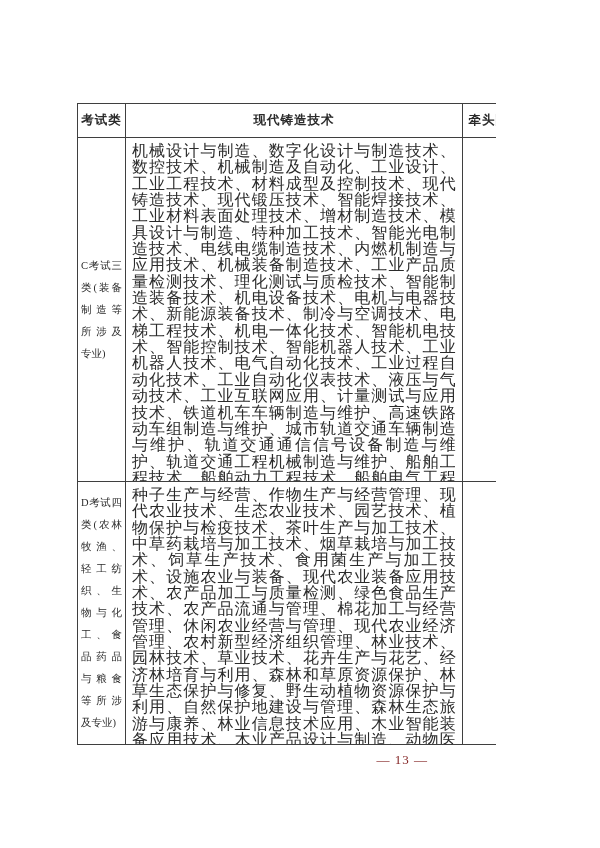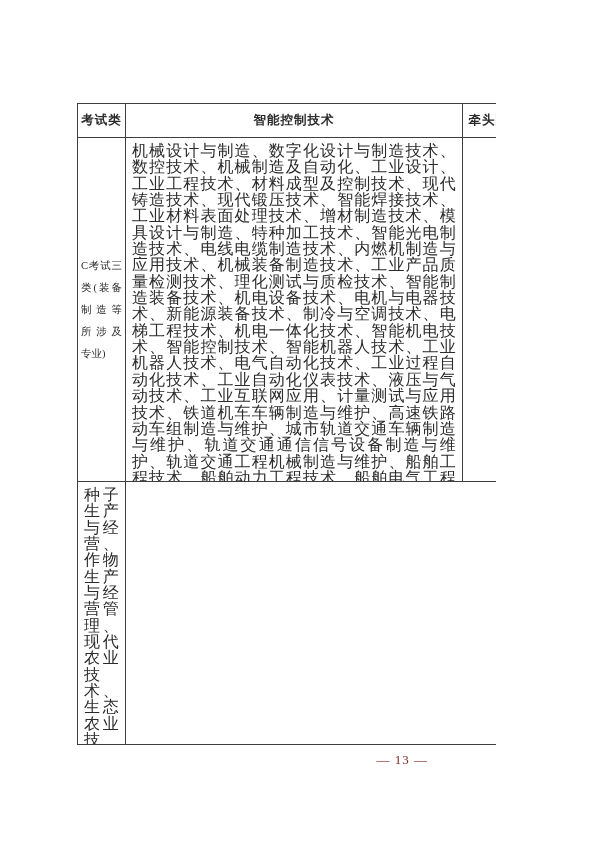--- a/index.html
+++ b/index.html
@@ -84,30 +84,33 @@
   }
 </style>
 </head>
 <body>
 
 <div class="page">
 
   <div class="table">
 
     <div class="cell th">考试类</div>
-    <div class="cell th">智能控制技术</div>
+    <div class="cell th">现代铸造技术</div>
     <div class="cell th last-col">牵头院校</div>
 
     <div class="cell vcenter">
       <div class="jtext">C考试三类(装备制造等所涉及专业)</div>
     </div>
     <div class="cell majors">机械设计与制造、数字化设计与制造技术、数控技术、机械制造及自动化、工业设计、工业工程技术、材料成型及控制技术、现代铸造技术、现代锻压技术、智能焊接技术、工业材料表面处理技术、增材制造技术、模具设计与制造、特种加工技术、智能光电制造技术、电线电缆制造技术、内燃机制造与应用技术、机械装备制造技术、工业产品质量检测技术、理化测试与质检技术、智能制造装备技术、机电设备技术、电机与电器技术、新能源装备技术、制冷与空调技术、电梯工程技术、机电一体化技术、智能机电技术、智能控制技术、智能机器人技术、工业机器人技术、电气自动化技术、工业过程自动化技术、工业自动化仪表技术、液压与气动技术、工业互联网应用、计量测试与应用技术、铁道机车车辆制造与维护、高速铁路动车组制造与维护、城市轨道交通车辆制造与维护、轨道交通通信信号设备制造与维护、轨道交通工程机械制造与维护、船舶工程技术、船舶动力工程技术、船舶电气工程技术、船舶智能焊接技术、船舶舾装工程技术、船舶涂装工程技术、船舶通信装备技术、游艇设计与制造、邮轮内装技术、海洋工程装备技术、飞行器数字化制造技术、飞行器数字化装配技术、航空发动机制造技术、航空发动机装配调试技术、飞机机载设备装配调试技术、航空装备表面处理技术、飞行器维修技术、航空发动机维修技术、无人机应用技术、航空材料精密成型技术、导弹维修技术、汽车制造与试验技术、新能源汽车技术、汽车电子技术、智能网联汽车技术、汽车造型与改装技术</div>
     <div class="cell vcenter college last-col">
       <div class="jtext">河北机电职业技术学院</div>
     </div>
 
+    <div class="cell vcenter last-row">
+      <div class="jtext">D考试四类(农林牧渔、轻工纺织、生物与化工、食品药品与粮食等所涉及专业)</div>
+    </div>
     <div class="cell majors last-row">种子生产与经营、作物生产与经营管理、现代农业技术、生态农业技术、园艺技术、植物保护与检疫技术、茶叶生产与加工技术、中草药栽培与加工技术、烟草栽培与加工技术、饲草生产技术、食用菌生产与加工技术、设施农业与装备、现代农业装备应用技术、农产品加工与质量检测、绿色食品生产技术、农产品流通与管理、棉花加工与经营管理、休闲农业经营与管理、现代农业经济管理、农村新型经济组织管理、林业技术、园林技术、草业技术、花卉生产与花艺、经济林培育与利用、森林和草原资源保护、林草生态保护与修复、野生动植物资源保护与利用、自然保护地建设与管理、森林生态旅游与康养、林业信息技术应用、木业智能装备应用技术、木业产品设计与制造、动物医学、畜牧兽医、中兽医、宠物医疗技术、动物防疫与检疫、畜禽智能化养殖、特种动物养殖技术、宠物养护与驯导、动物营养与饲料、蚕桑技术、水产养殖技术、海洋渔业技术、水族科学与技术、水生动物医学、食品生物技术、药品生物技术、农业生物技术、化工生物技术、生物产品检验检疫、绿色生物制造技术、生物信息技术、应用化工技术、石油炼制技术、精细化工技术、石油化工技术、煤化工</div>
 
   </div>
 
   <div class="pagenum">— 13 —</div>
 
 </div>
 
 </body></html>

